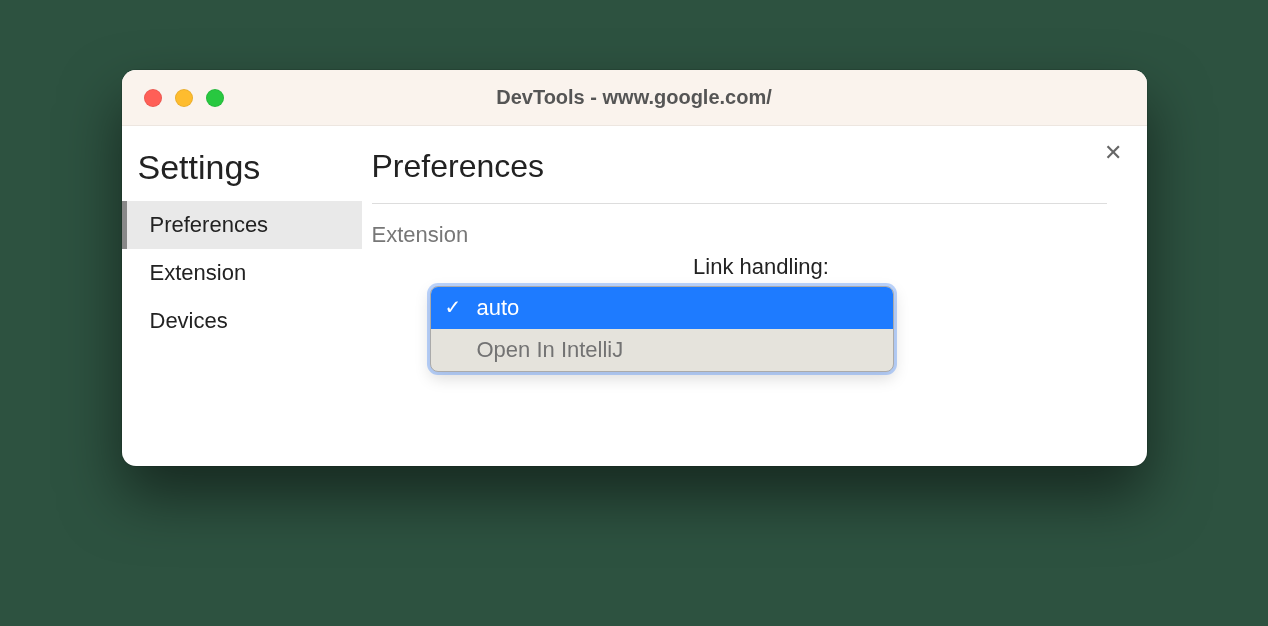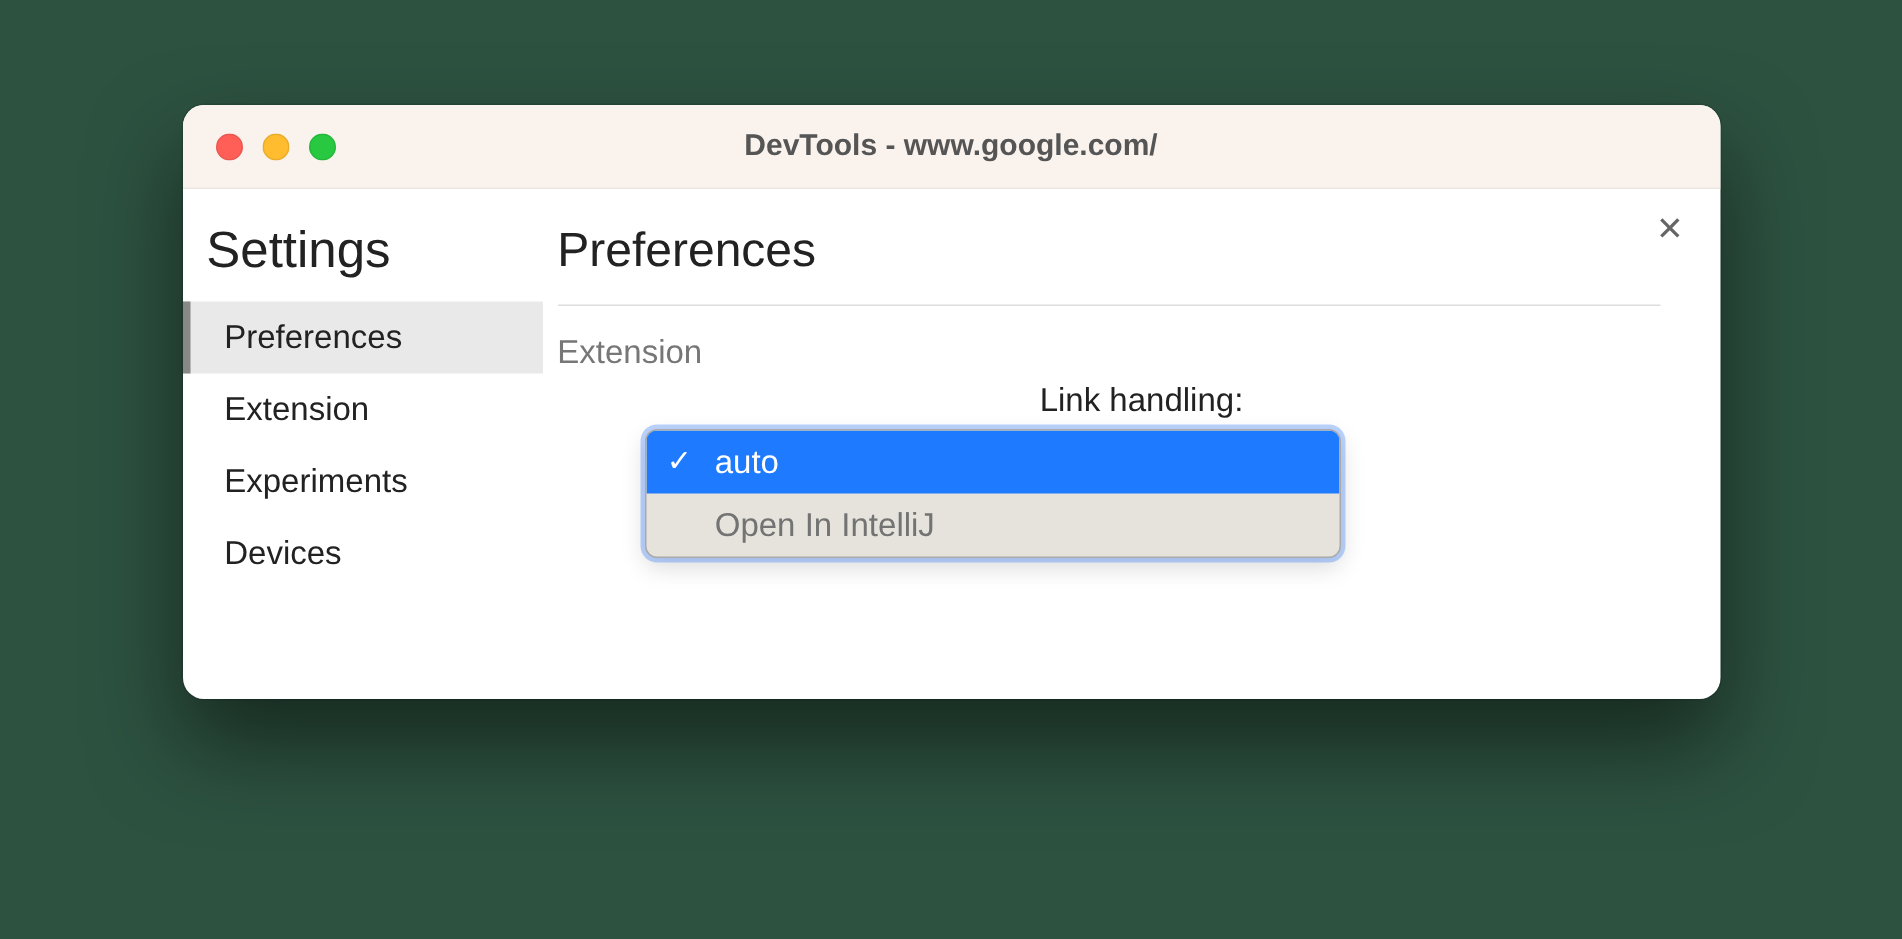--- a/index.html
+++ b/index.html
@@ -159,23 +159,20 @@
     <div class="sidebar">
       <div class="sidebar-title">Settings</div>
       <div class="sidebar-items">
         <div class="sidebar-item active">
           <span>Preferences</span>
         </div>
         <div class="sidebar-item">
           <span>Extension</span>
         </div>
         <div class="sidebar-item">
-          <span>Experiments</span>
-        </div>
-        <div class="sidebar-item">
           <span>Devices</span>
         </div>
       </div>
     </div>
 
     <div class="main">
       <div class="main-title">Preferences</div>
       <div class="section-title">Extension</div>
       <div class="setting-label">Link handling:</div>
 

